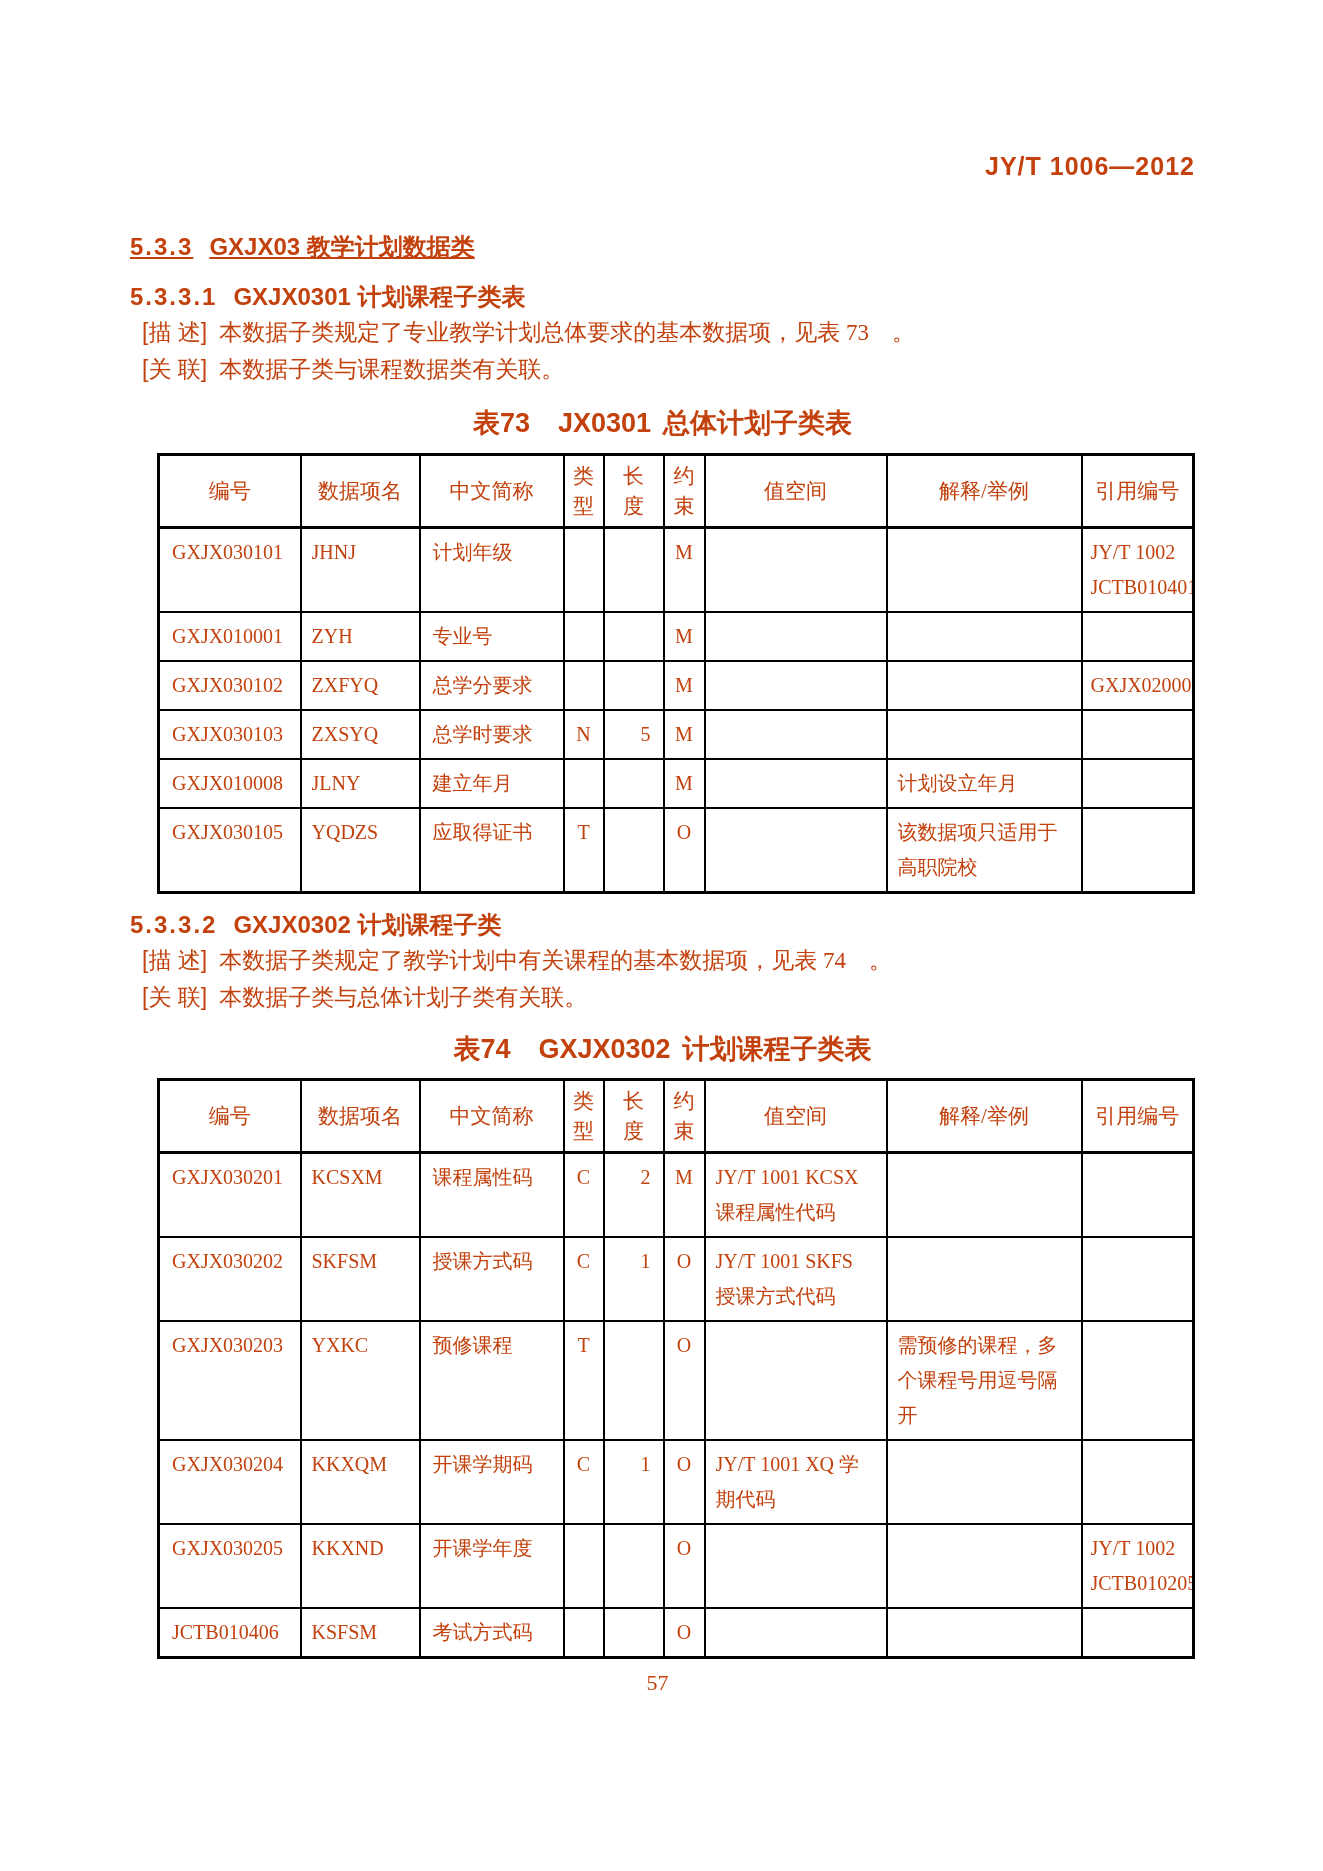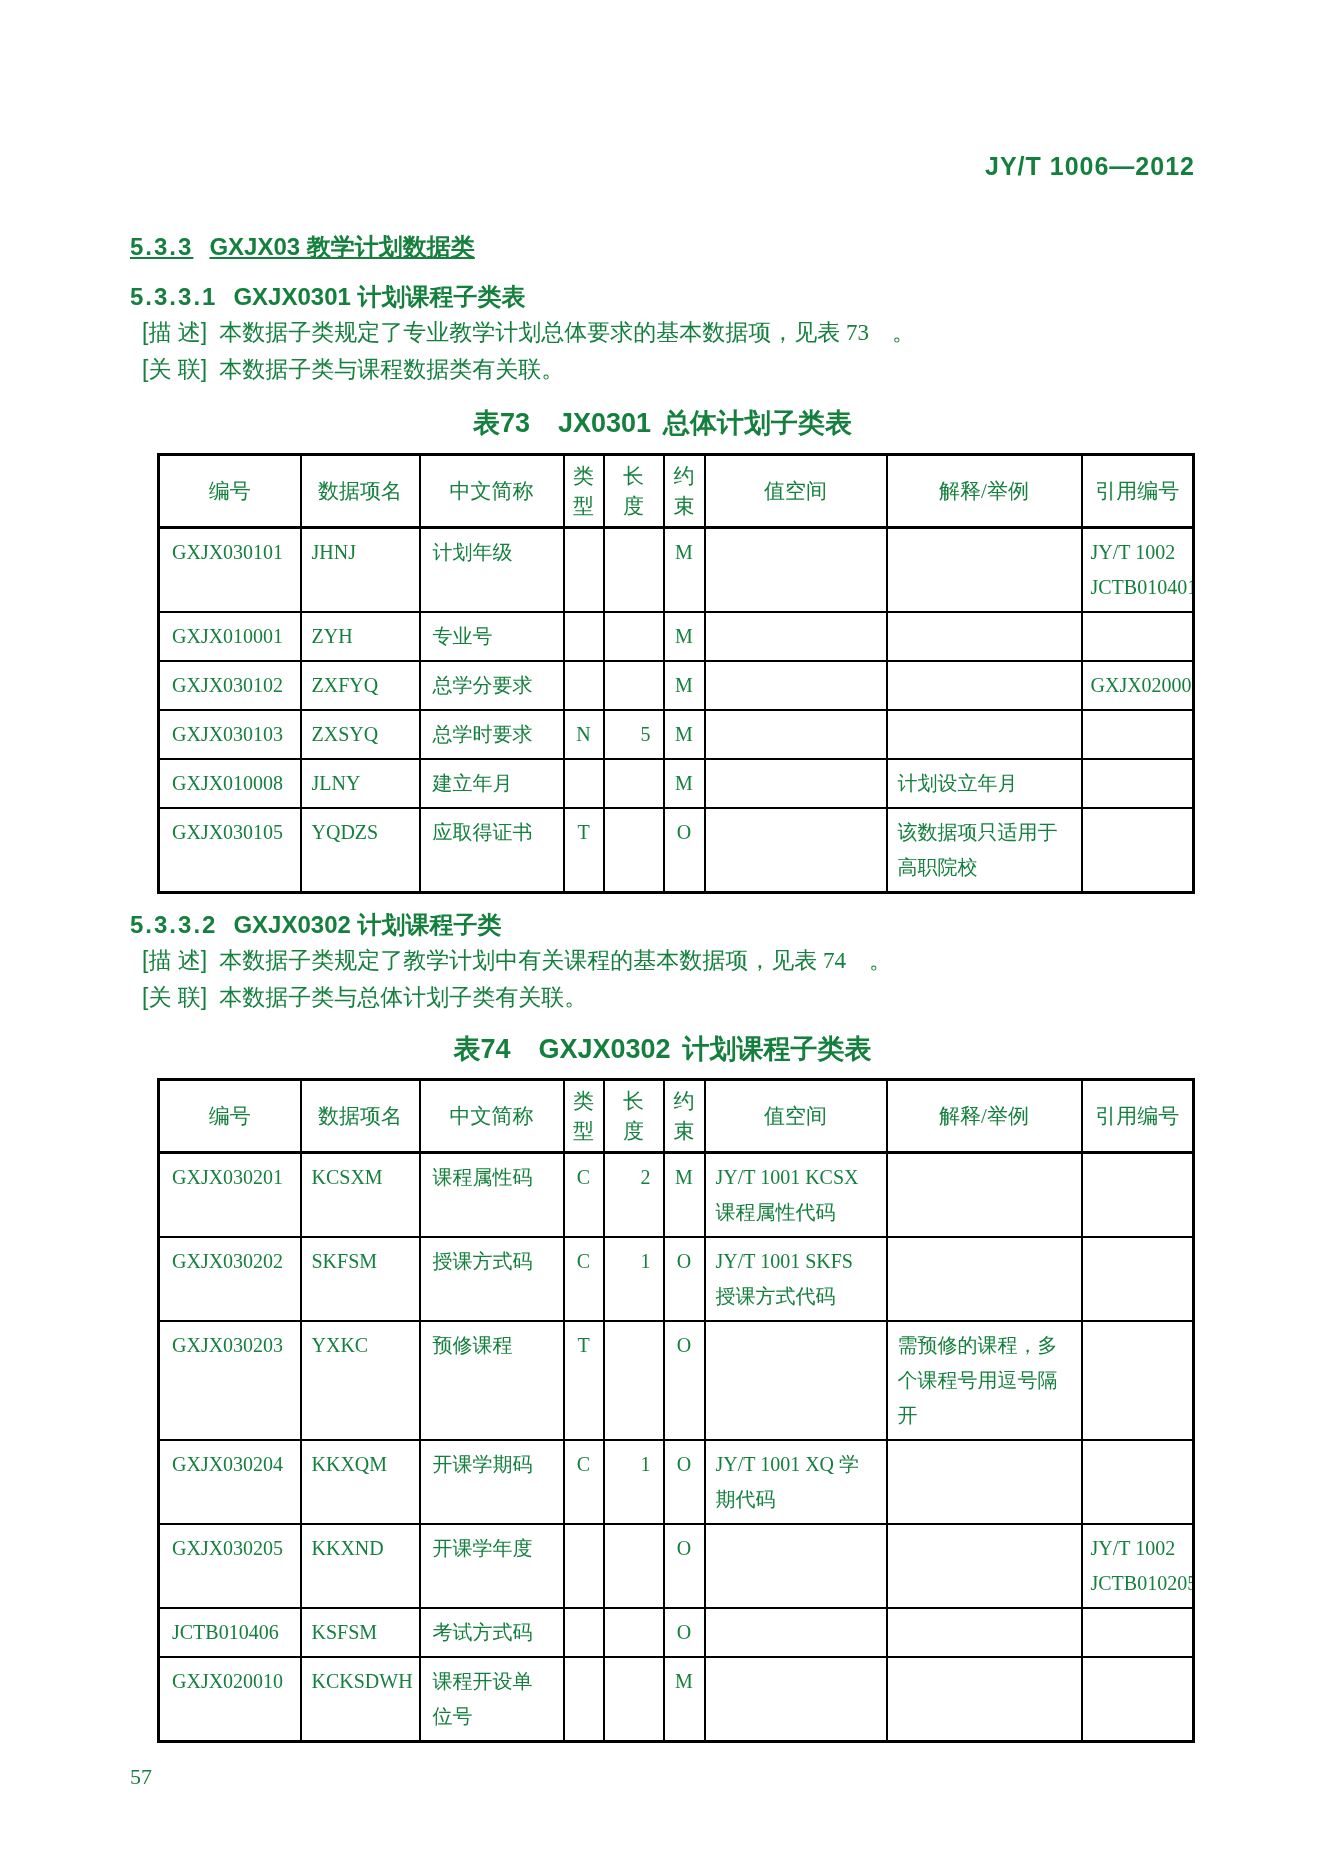--- a/index.html
+++ b/index.html
@@ -4,21 +4,21 @@
 <style>
   html, body { margin: 0; padding: 0; background: #e8e8e8; }
   .page {
     position: relative;
     width: 1323px;
     height: 1871px;
     margin: 0 auto;
     background: #ffffff;
     box-sizing: border-box;
     padding: 150px 128px 40px 130px;
-    color: #15803d;
+    color: #c2410c;
     font-family: "Liberation Serif", "DejaVu Serif", serif;
   }
   .doc-number {
     text-align: right;
     font-family: "Liberation Sans", "DejaVu Sans", sans-serif;
     font-weight: 600;
     font-size: 25px;
     line-height: 32px;
     letter-spacing: 1px;
   }
@@ -86,22 +86,22 @@
     vertical-align: top;
     text-align: left;
   }
   table.data-table td:nth-child(1) { padding-left: 12px; }
   table.data-table td:nth-child(3) { padding-left: 12px; }
   table.data-table td:nth-child(4) { text-align: center; padding-left: 2px; padding-right: 2px; }
   table.data-table td:nth-child(5) { text-align: right; padding-right: 12px; }
   table.data-table td:nth-child(6) { text-align: center; padding-left: 2px; padding-right: 2px; }
   table.data-table td:nth-child(9) { padding-left: 8px; padding-right: 4px; }
   .page-number {
-    margin-top: 20px;
-    text-align: left;
+    margin-top: 10px;
+    text-align: center;
     font-size: 22px;
     line-height: 28px;
     padding-right: 10px;
   }
 </style>
 </head>
 <body>
 
 <div class="page">
 
@@ -317,30 +317,18 @@
           <td>JCTB010406</td>
           <td>KSFSM</td>
           <td>考试方式码</td>
           <td></td>
           <td></td>
           <td>O</td>
           <td></td>
           <td></td>
           <td></td>
         </tr>
-        <tr>
-          <td>GXJX020010</td>
-          <td>KCKSDWH</td>
-          <td>课程开设单
-位号</td>
-          <td></td>
-          <td></td>
-          <td>M</td>
-          <td></td>
-          <td></td>
-          <td></td>
-        </tr>
       </tbody>
   </table>
 
   <div class="page-number">57</div>
 
 </div>
 
 </body></html>

